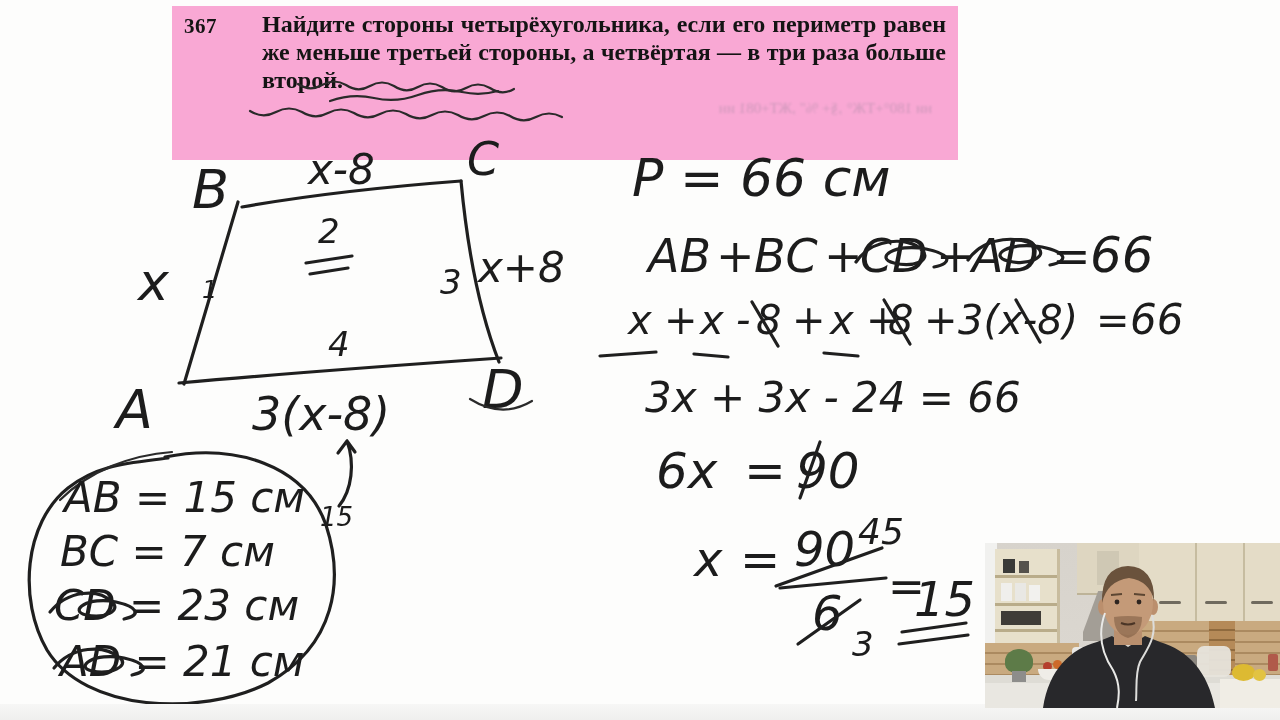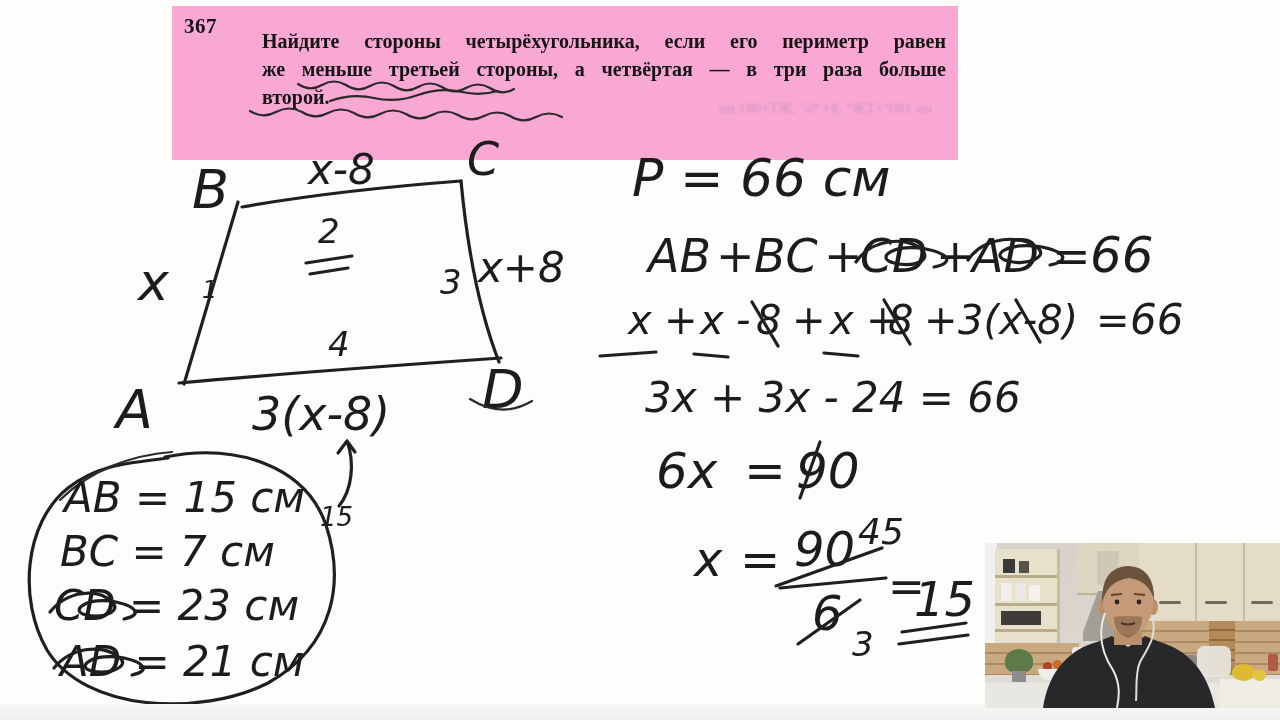--- a/index.html
+++ b/index.html
@@ -5,21 +5,21 @@
   html,body{margin:0;padding:0;}
   body{width:1280px;height:720px;overflow:hidden;background:#fdfdfc;
        font-family:"Liberation Sans", sans-serif;position:relative;}
   .frame{position:absolute;inset:0;width:1280px;height:720px;background:#fdfdfc;}
 
   
   .textbook{position:absolute;left:172px;top:6px;width:786px;height:154px;
     background:#f9a8d4;color:#141414;display:flex;
     font-family:Liberation Serif, serif;font-weight:bold;}
   .tb-num{width:78px;flex:0 0 78px;padding:8px 0 0 12px;font-size:21px;letter-spacing:.5px;}
-  .tb-text{flex:1;padding:21px 12px 0 0;font-size:20px;line-height:28px;}
+  .tb-text{flex:1;padding:4px 12px 0 0;font-size:24px;line-height:28px;}
   .tb-line{text-align:justify;text-align-last:justify;white-space:normal;}
   .tb-line.last{text-align:left;text-align-last:left;}
   .ghost{position:absolute;left:388px;top:94px;width:372px;font-size:15px;
     font-weight:normal;color:#6b7280;opacity:.30;filter:blur(1.3px);
     transform:scaleX(-1);text-align:left;}
 
   
   svg.anno{position:absolute;left:0;top:0;width:1280px;height:720px;}
   .ink{stroke:#1f1f1f;stroke-width:3.2;fill:none;stroke-linecap:round;stroke-linejoin:round;}
   .ink-thin{stroke:#2a2a2a;stroke-width:2.2;fill:none;stroke-linecap:round;}

